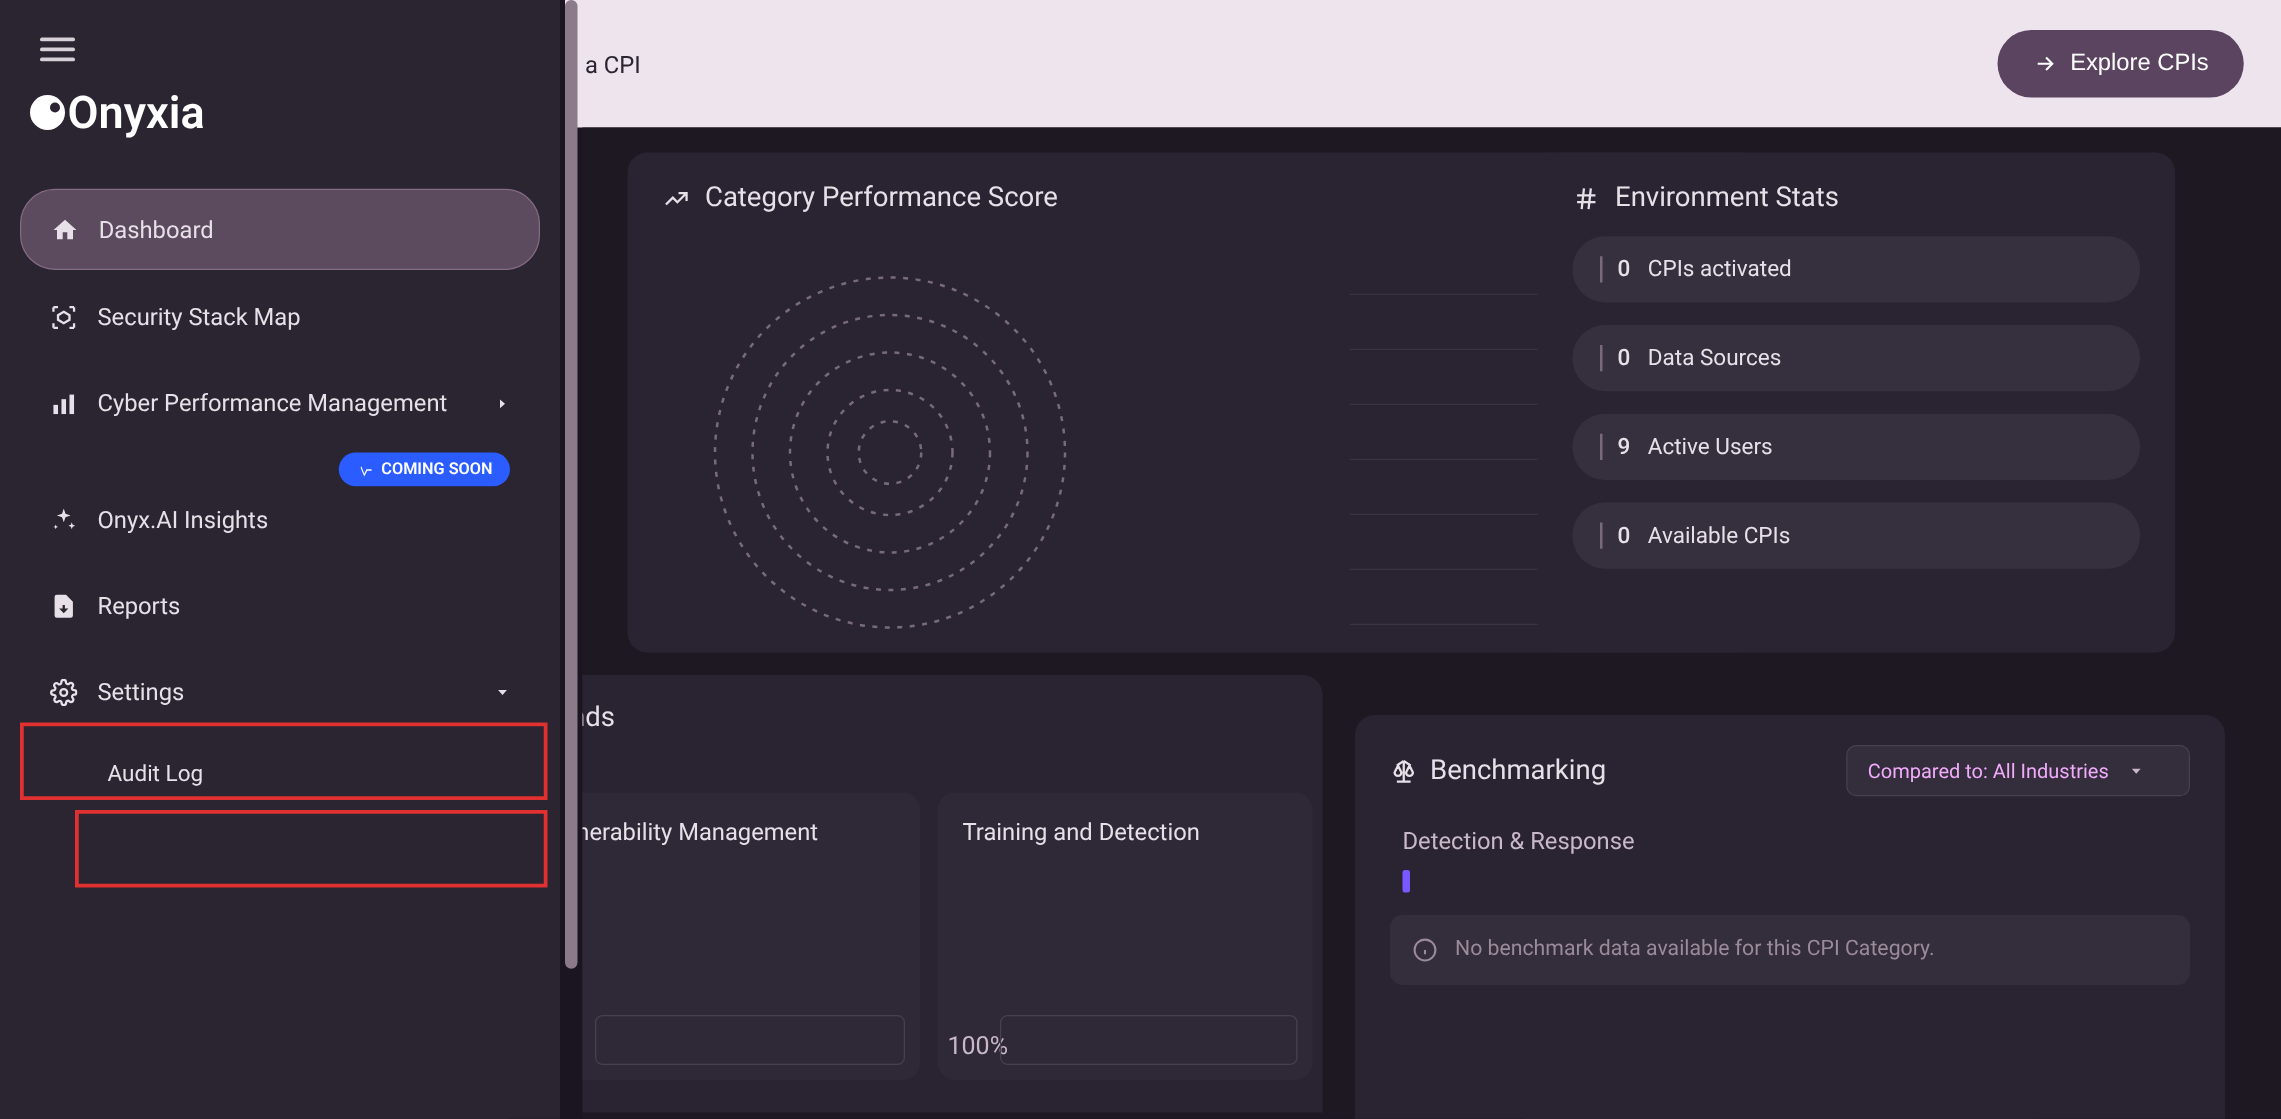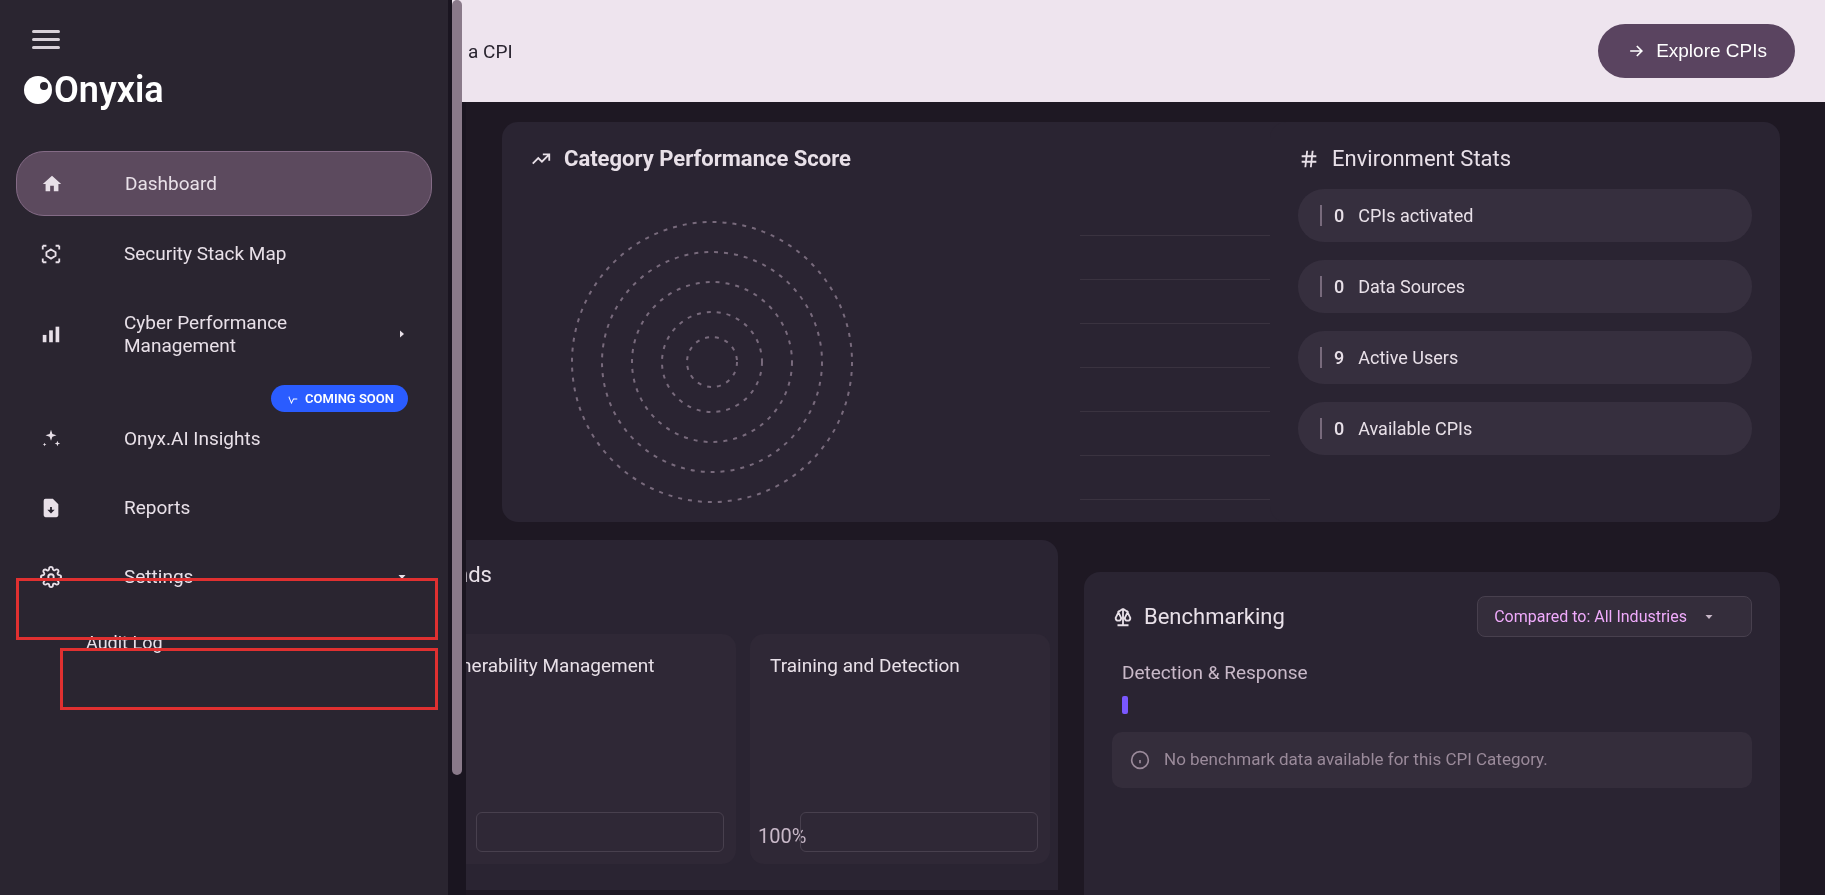--- a/index.html
+++ b/index.html
@@ -32,21 +32,21 @@
   display: flex; align-items: center; gap: 16px;
   padding: 20px 24px;
   margin: 6px 16px;
   border-radius: 28px;
   font-size: 19px;
   cursor: pointer;
   position: relative;
 }
 .nav-item.active { background: #5c4a5e; border: 1px solid #846b86; }
 .nav-item .icon { width: 22px; height: 22px; display: flex; align-items: center; justify-content: center; flex-shrink: 0; }
-.nav-item .label { flex: 1; color: #e8e0e8; margin-left: 46px; }
+.nav-item .label { flex: 1; color: #e8e0e8; }
 .nav-item .chevron { width: 12px; height: 12px; }
 
 .badge-soon {
   background: #2a5cff;
   color: #fff;
   font-size: 13px;
   font-weight: 600;
   padding: 6px 14px;
   border-radius: 16px;
   display: inline-flex; align-items: center; gap: 6px;
@@ -105,33 +105,33 @@
 .card {
   position: absolute;
   background: #2a2432;
   border-radius: 16px;
   padding: 24px 28px;
 }
 
 .card-title { font-size: 22px; color: #e8e0e8; display: flex; align-items: center; gap: 12px; }
 
 
-.cat-card { left: 36px; top: 20px; width: 906px; height: 400px; font-weight: bold; }
+.cat-card { left: 36px; top: 20px; width: 906px; height: 400px; }
 .radar {
   position: absolute; left: 60px; top: 90px;
   width: 300px; height: 300px;
 }
 .radar circle { fill: none; stroke: #786a7c; stroke-dasharray: 4 6; stroke-width: 2; }
 .legend-lines {
   position: absolute; right: 28px; top: 70px; width: 300px;
 }
 .legend-lines div { height: 44px; border-bottom: 1px solid #3a3340; }
 
 
-.env-card { left: 804px; top: 20px; width: 510px; height: 400px; text-align: center; }
+.env-card { left: 764px; top: 20px; width: 510px; height: 400px; text-align: center; }
 .stat-row {
   display: flex; align-items: center; gap: 14px;
   background: #362f3e;
   border-radius: 26px;
   padding: 16px 22px;
   margin-top: 18px;
   font-size: 18px;
 }
 .stat-row .num { font-weight: 500; min-width: 16px; border-left: 2px solid #786a7c; padding-left: 12px; }
 

